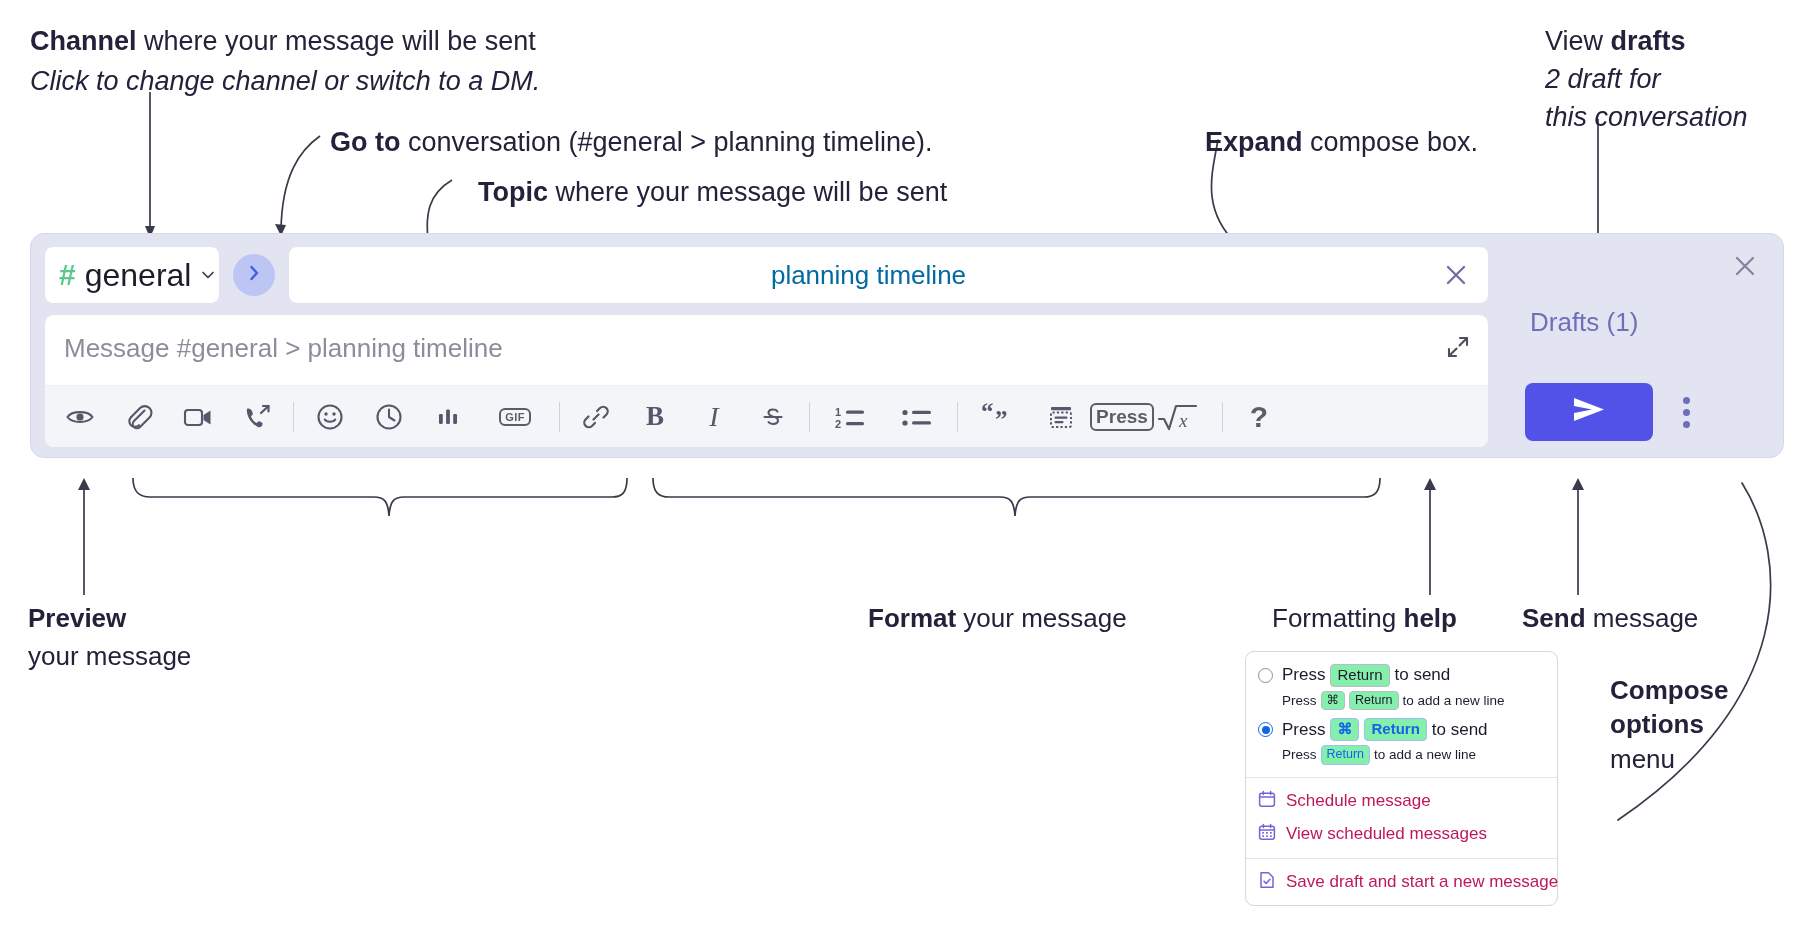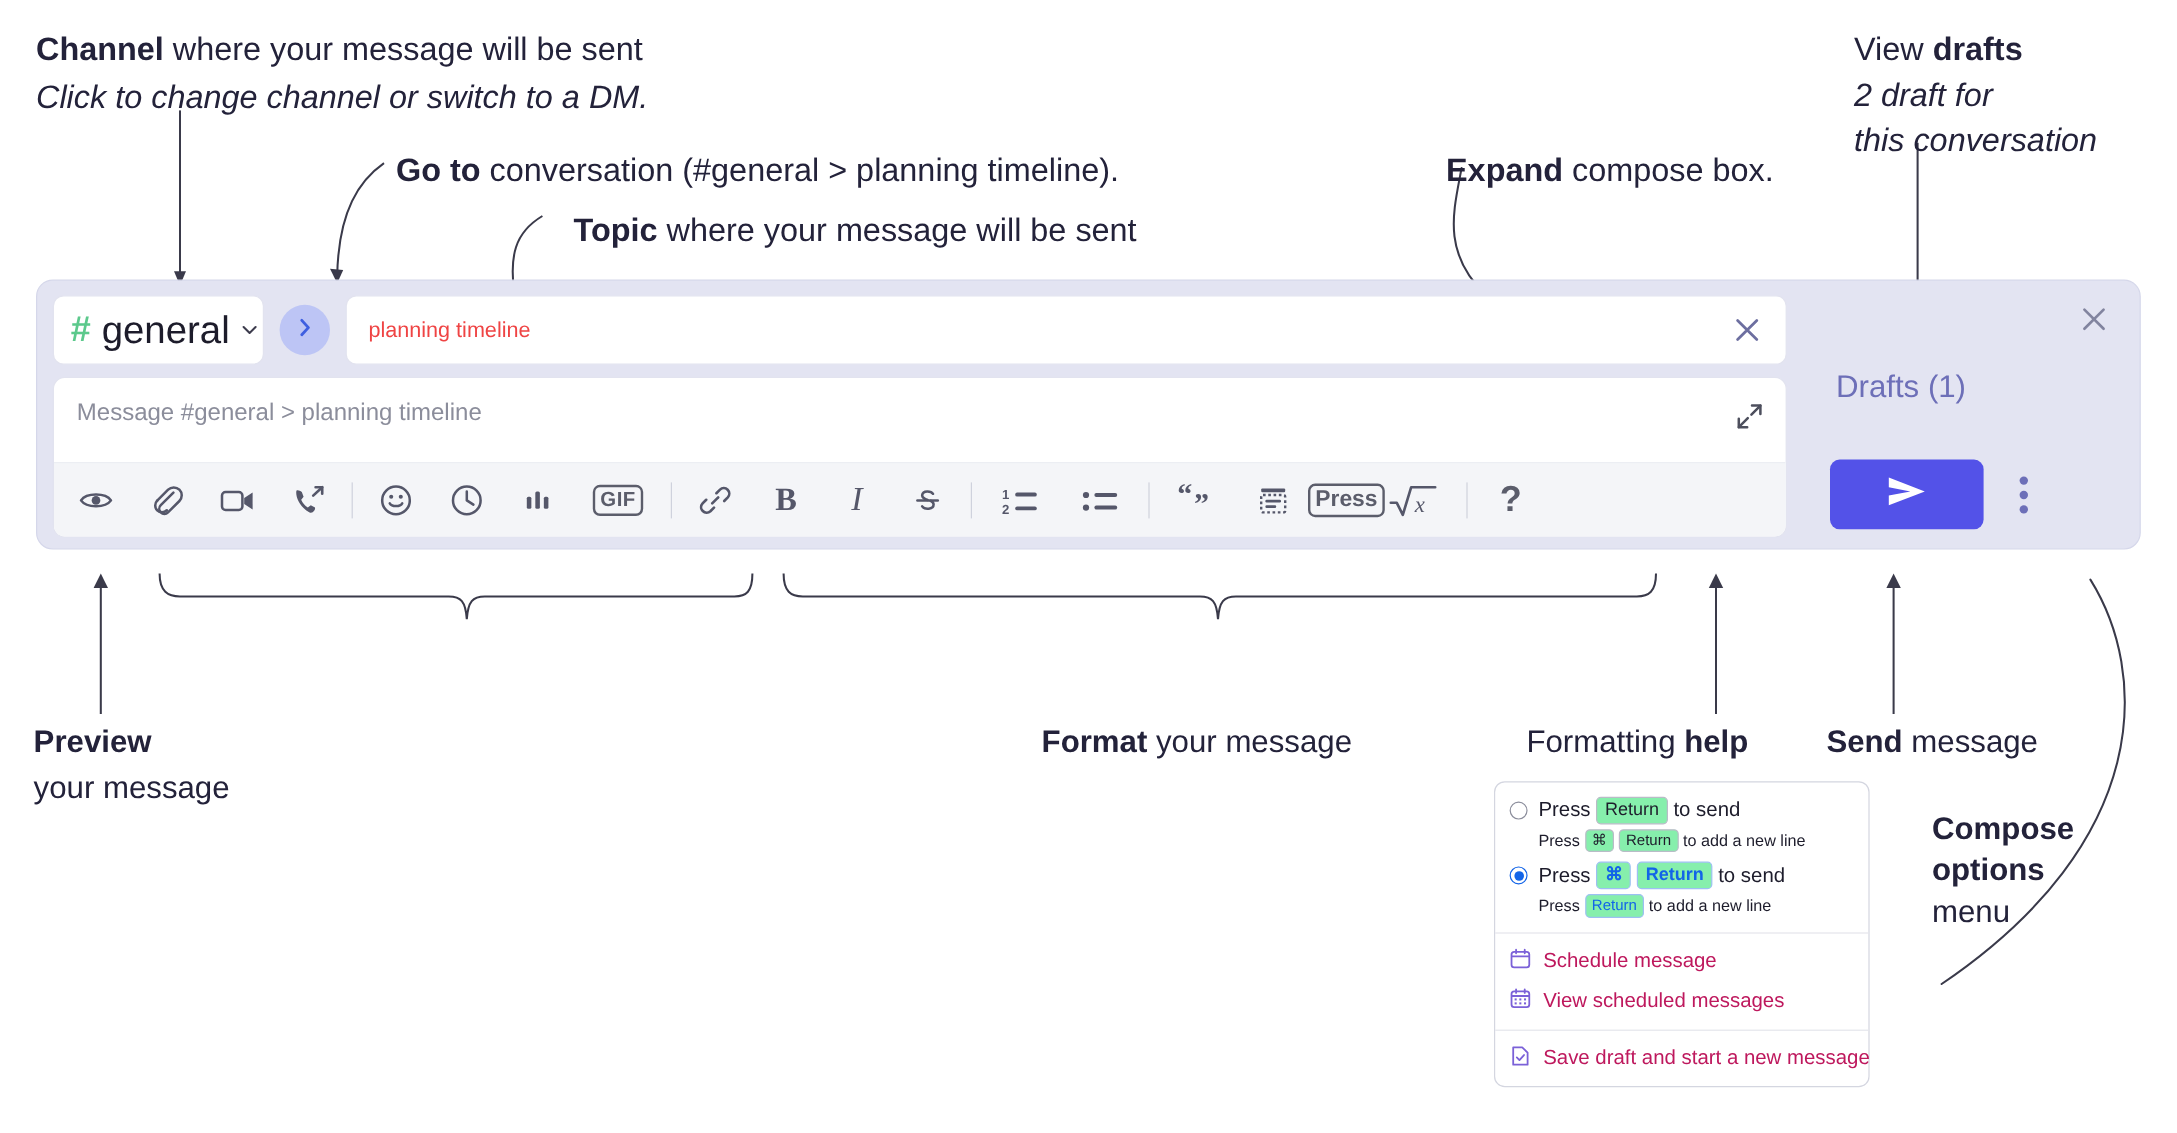--- a/index.html
+++ b/index.html
@@ -50,47 +50,47 @@
     width: 42px; height: 42px; margin: 0 13px; border-radius: 50%;
     background: #bdc5f5; display: flex; align-items: center; justify-content: center;
     cursor: pointer; flex: none;
   }
 
   .topic-field {
     flex: 1; height: 58px; background: #fff; border: 1px solid #e2e3ef;
     border-radius: 9px; display: flex; align-items: center; padding: 0 6px 0 18px;
     margin-right: 14px;
   }
-  .topic-value { font-size: 18px; color: #ef4444; flex: 1; }
+  .topic-value { font-size: 26px; color: #0369a1; flex: 1; text-align: center; }
   .topic-clear { width: 52px; height: 52px; display: flex; align-items: center; justify-content: center; cursor: pointer; }
 
   
   .editor {
     margin-top: 10px; margin-right: 14px;
     background: #fff; border: 1px solid #e2e3ef; border-radius: 10px;
     height: 134px; position: relative; overflow: hidden;
   }
   .placeholder {
     position: absolute; left: 19px; top: 18px;
-    font-size: 20px; color: #8b8d9b;
+    font-size: 26px; color: #8b8d9b;
   }
   .expand-btn {
     position: absolute; right: 10px; top: 12px; width: 40px; height: 40px;
     display: flex; align-items: center; justify-content: center; cursor: pointer;
   }
   .toolbar {
     position: absolute; left: 0; right: 0; bottom: 0; height: 62px;
     background: #f4f5f8; border-top: 1px solid #eceef3;
     display: flex; align-items: center; padding-left: 12px; gap: 0;
   }
   .tb { width: 46px; height: 46px; display: flex; align-items: center; justify-content: center;
         color: #5b5d6b; cursor: pointer; flex: none; }
   .tb.sp { margin-right: 13px; }
   .tb-div { width: 1px; height: 30px; background: #cfd2dd; margin: 0 13px; flex: none; }
-  .gifbox { border: 2.5px solid #5b5d6b; border-radius: 6px; font-size: 17px;
+  .gifbox { border: 2.5px solid #5b5d6b; border-radius: 6px; font-size: 11px;
             font-weight: 700; padding: 1px 4px; letter-spacing: .4px; text-align: center; }
   .codebox { border: 2.5px solid #5b5d6b; border-radius: 6px; font-size: 19px;
              font-weight: 700; padding: 1px 4px; }
   .qmark { font-size: 30px; font-weight: 700; color: #5b5d6b; }
 
   
   .rail { flex: 1; position: relative; }
   .rail-close { position: absolute; right: 18px; top: 12px; width: 40px; height: 40px;
                 display: flex; align-items: center; justify-content: center; cursor: pointer; }
   .drafts { position: absolute; left: 27px; top: 73px; font-size: 26px; color: #6d6fb8; cursor: pointer; }

